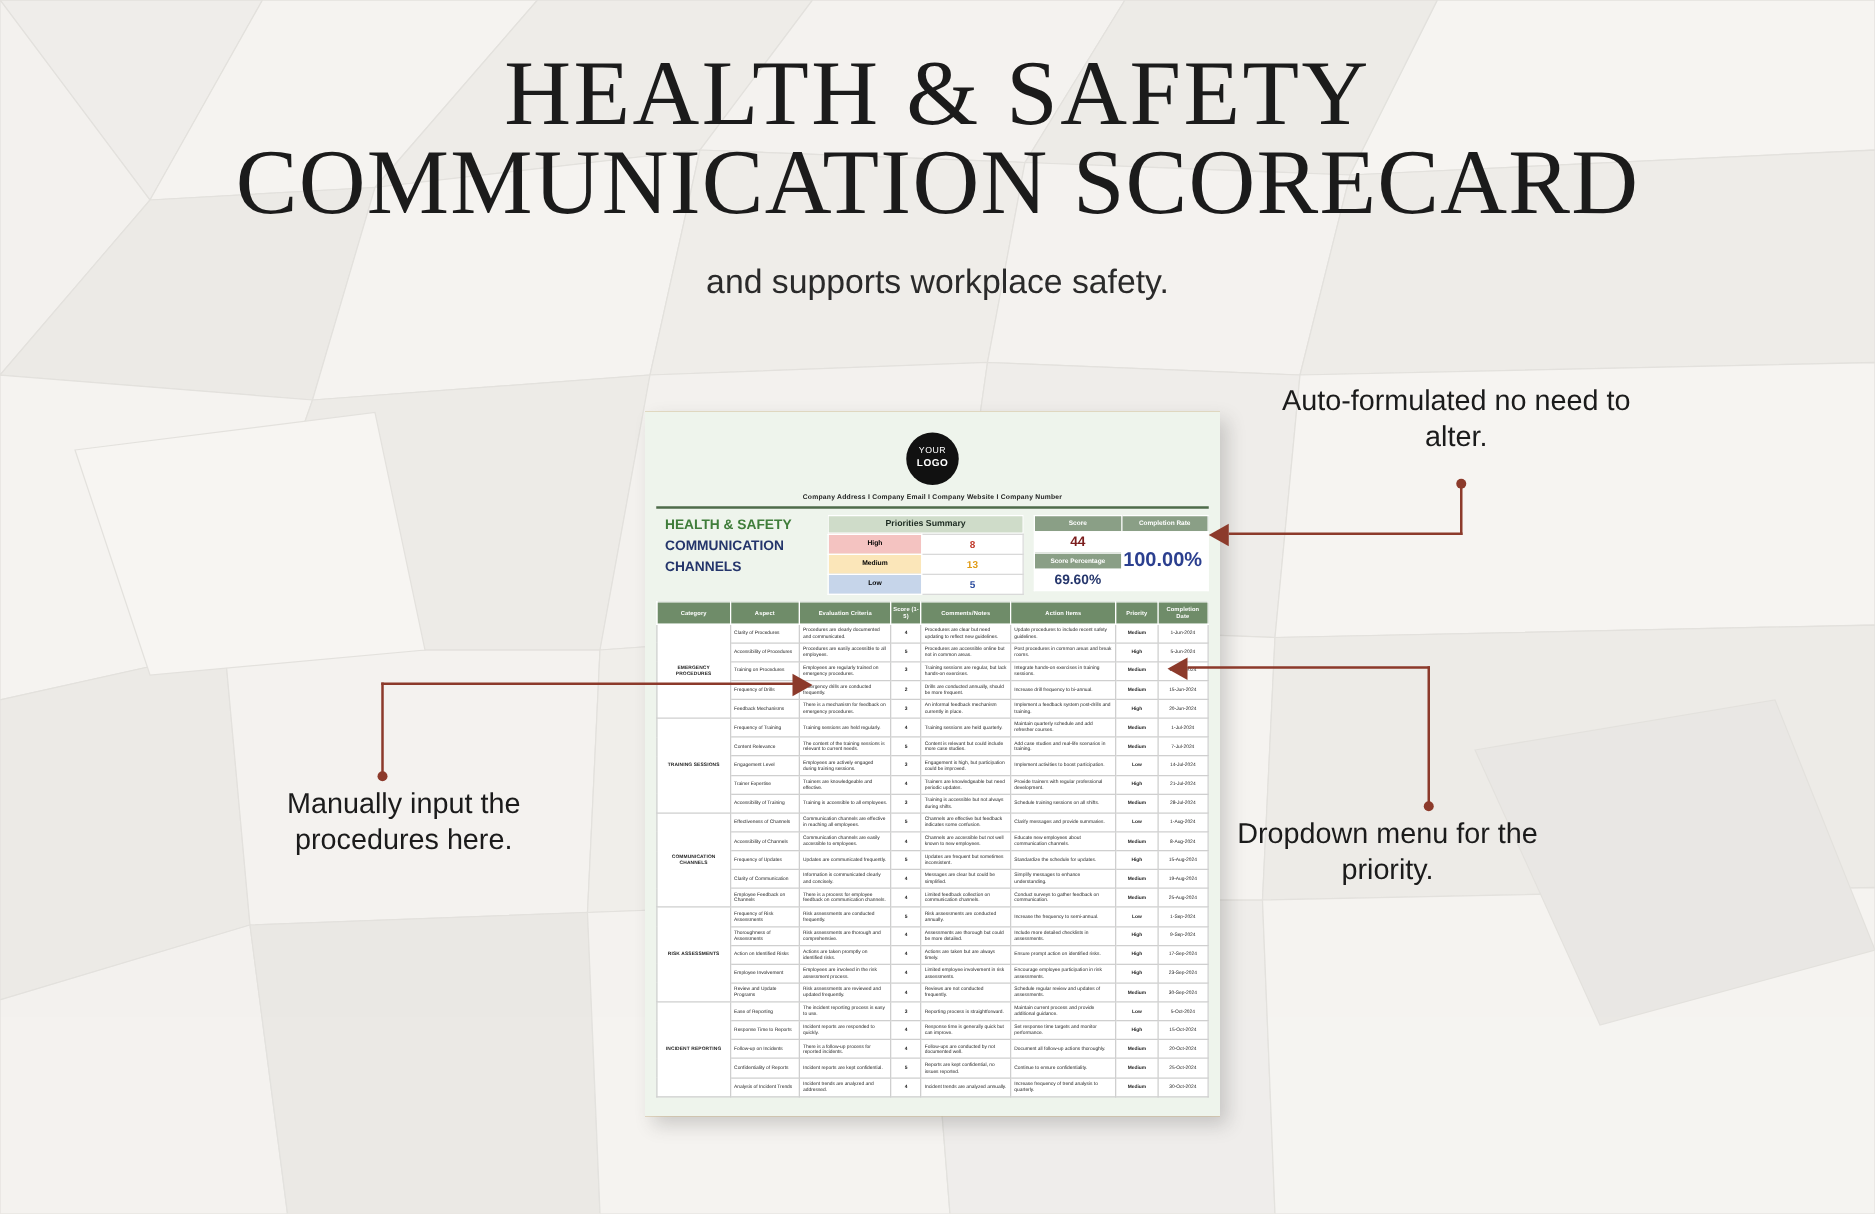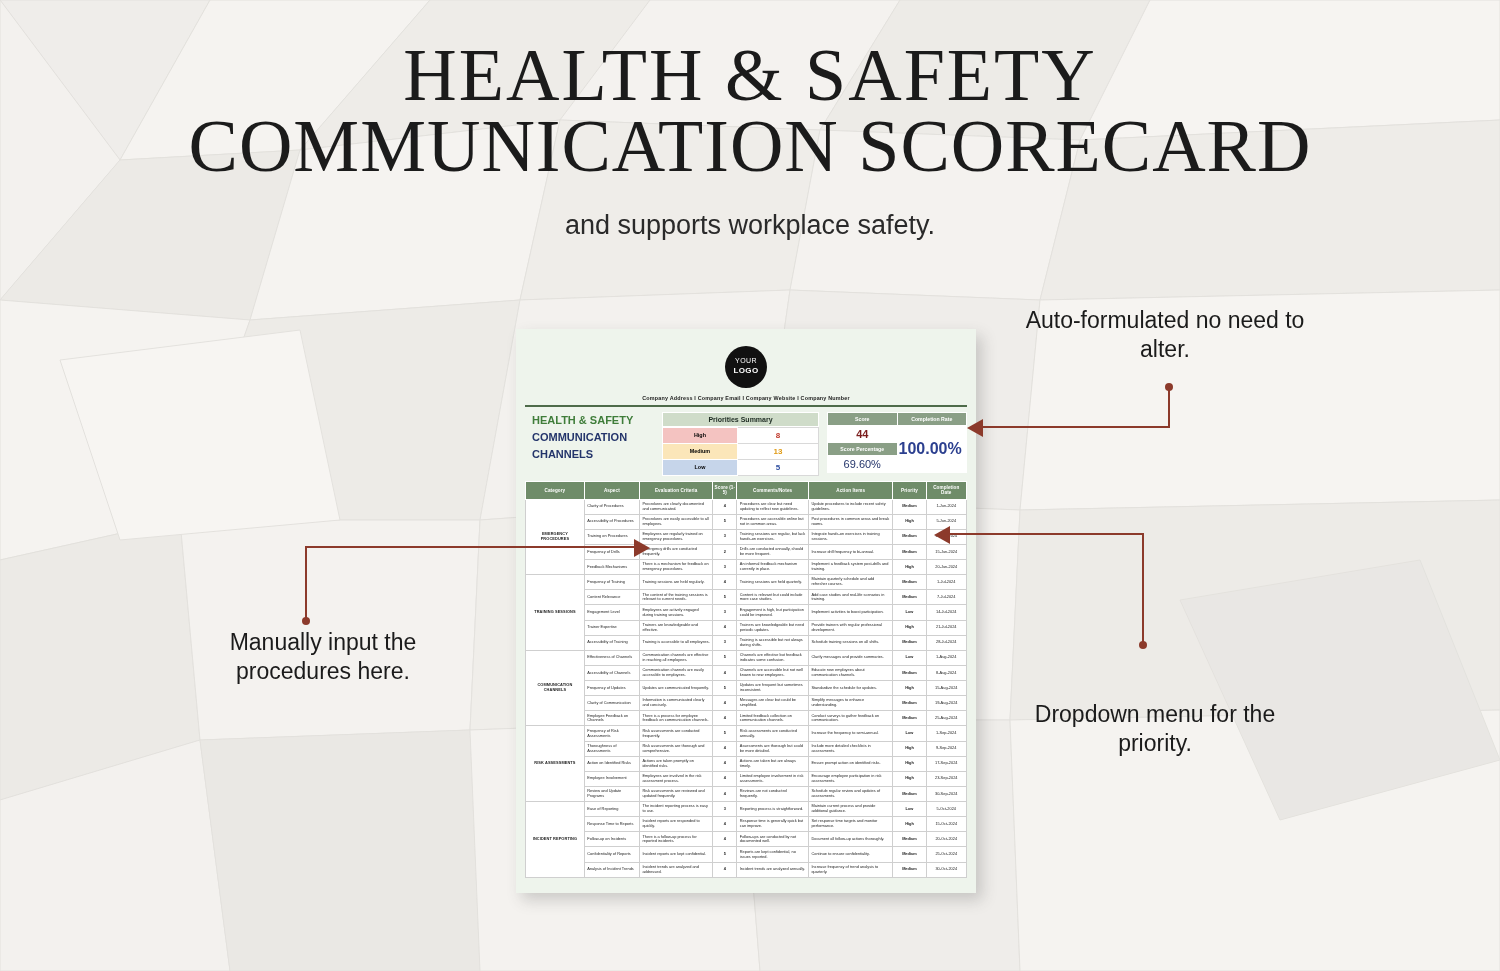--- a/index.html
+++ b/index.html
@@ -20,21 +20,21 @@
   }
   .title .l2{font-size:74px;letter-spacing:1px;}
   .subtitle{
     margin-top:26px;font-size:27px;line-height:1.30;color:#2a2a2a;
     font-family:"Liberation Sans", sans-serif;font-weight:300;
   }
   
   .anno{position:absolute;color:#1b1b1b;font-size:23px;line-height:1.28;text-align:center;z-index:7;}
   .anno-1{left:1020px;top:306px;width:290px;}
   .anno-2{left:178px;top:628px;width:290px;}
-  .anno-3{left:1010px;top:652px;width:290px;margin-top:48px;}
+  .anno-3{left:965px;top:652px;width:290px;}
   .leader{position:absolute;z-index:6;}
   .leader i{position:absolute;background:#8c3a2b;display:block;}
   .dot{position:absolute;width:8px;height:8px;border-radius:50%;background:#8c3a2b;z-index:7;}
   .arrow{position:absolute;width:0;height:0;z-index:7;}
   .arrow-l{border-top:9px solid transparent;border-bottom:9px solid transparent;border-right:16px solid #8c3a2b;}
   .arrow-r{border-top:9px solid transparent;border-bottom:9px solid transparent;border-left:16px solid #8c3a2b;}
   
   .sheet{
     position:absolute;left:516px;top:329px;width:460px;height:564px;
     background:#a16207;box-shadow:6px 7px 14px rgba(60,60,60,.22);z-index:4;
@@ -70,21 +70,21 @@
   .pr-med{background:#fbe6b9;}
   .pr-low{background:#c6d5ea;}
   .v-high{color:#c0392b;}
   .v-med{color:#e09b15;}
   .v-low{color:#2f4fa0;}
   .score-box{flex:1;margin-left:8px;}
   .score-box table{width:100%;border-collapse:collapse;table-layout:fixed;}
   .score-box td{border:.6px solid #ffffff;}
   .sb-h{background:#8a9f86;color:#fff;font-size:5.2px;font-weight:700;text-align:center;padding:3px 0;}
   .sb-v{background:#fff;text-align:center;font-size:11px;font-weight:700;color:#7b1d1d;padding:2px 0;border:.6px solid #d8d8d8;}
-  .sb-p{background:#fff;text-align:center;font-size:11px;font-weight:400;color:#24356b;padding:2px 0;border:.6px solid #d8d8d8;}
+  .sb-p{background:#fff;text-align:center;font-size:11px;font-weight:700;color:#24356b;padding:2px 0;border:.6px solid #d8d8d8;}
   .sb-big{background:#fff;text-align:left;font-size:16px;font-weight:700;color:#2b3f8f;border:.6px solid #d8d8d8;}
   
   table.grid{width:100%;border-collapse:collapse;table-layout:fixed;}
   table.grid th{
     background:#6f8c69;color:#fff;font-size:4.6px;font-weight:700;
     padding:3.5px 1px;border:.5px solid #ffffff;text-align:center;letter-spacing:.1px;
   }
   table.grid td{
     border:.4px solid #cfcfcf;font-size:3.9px;color:#232323;
     padding:2.2px 2.5px;vertical-align:middle;line-height:1.25;background:#fff;

